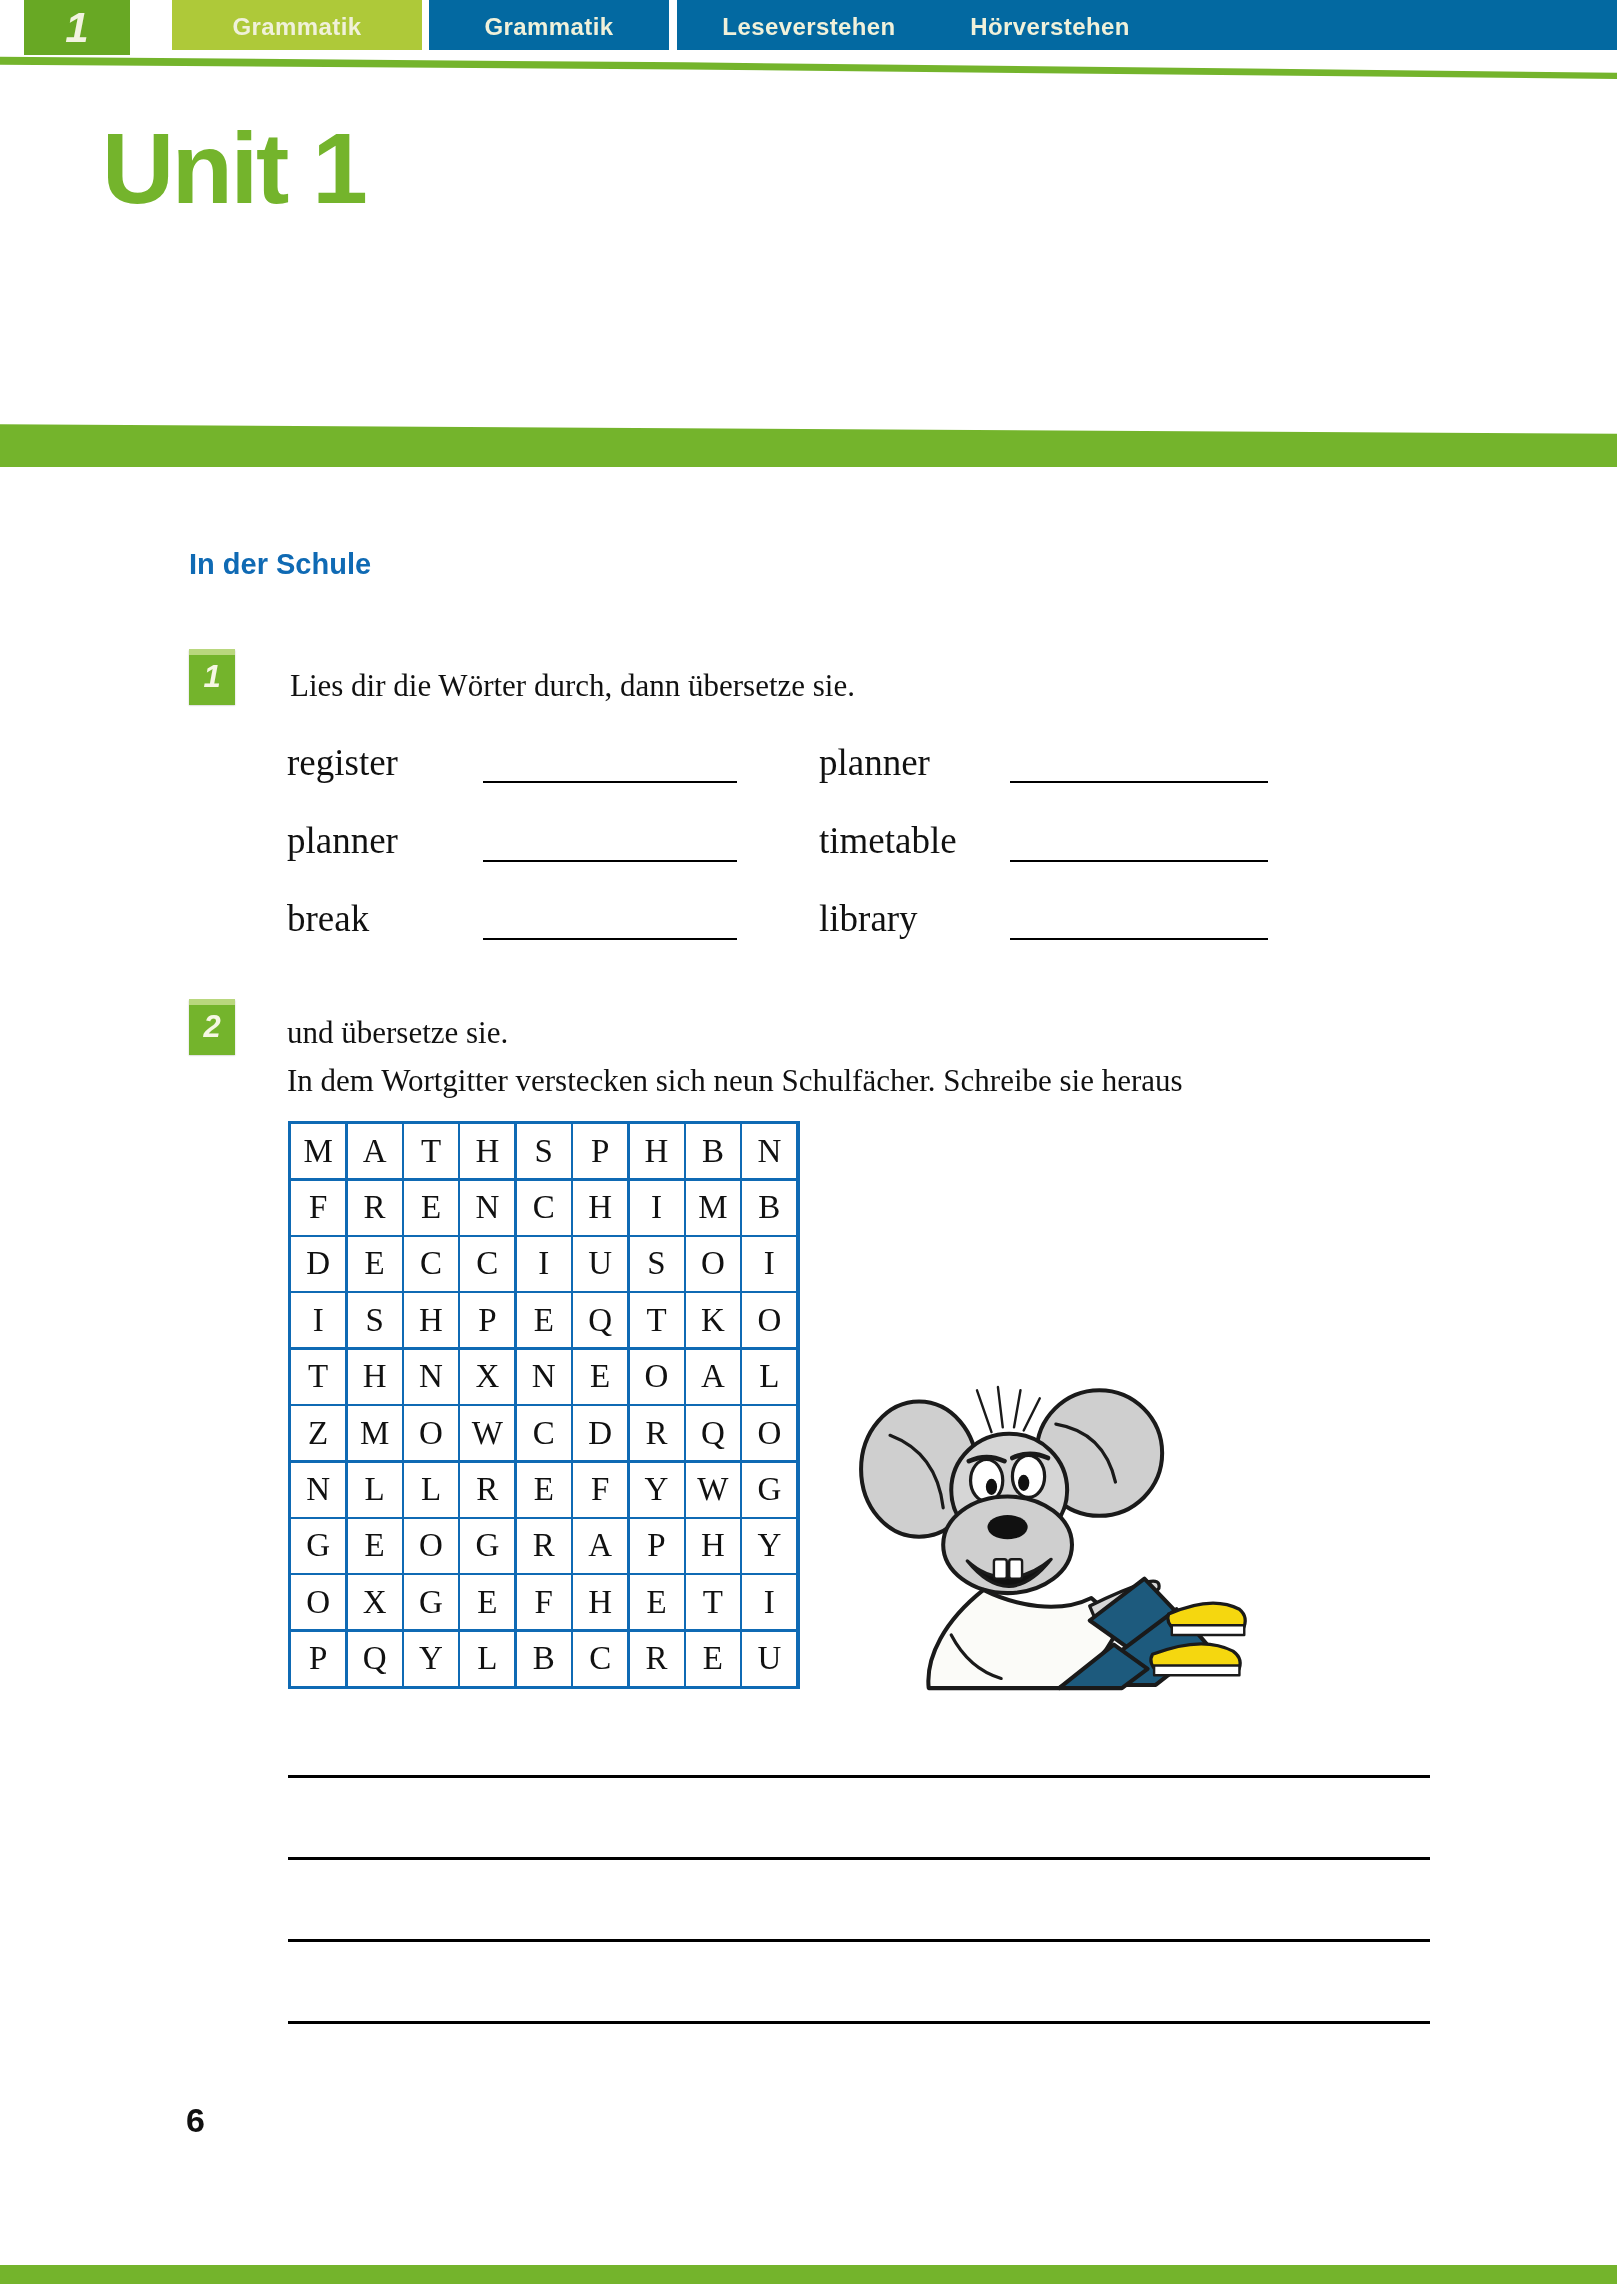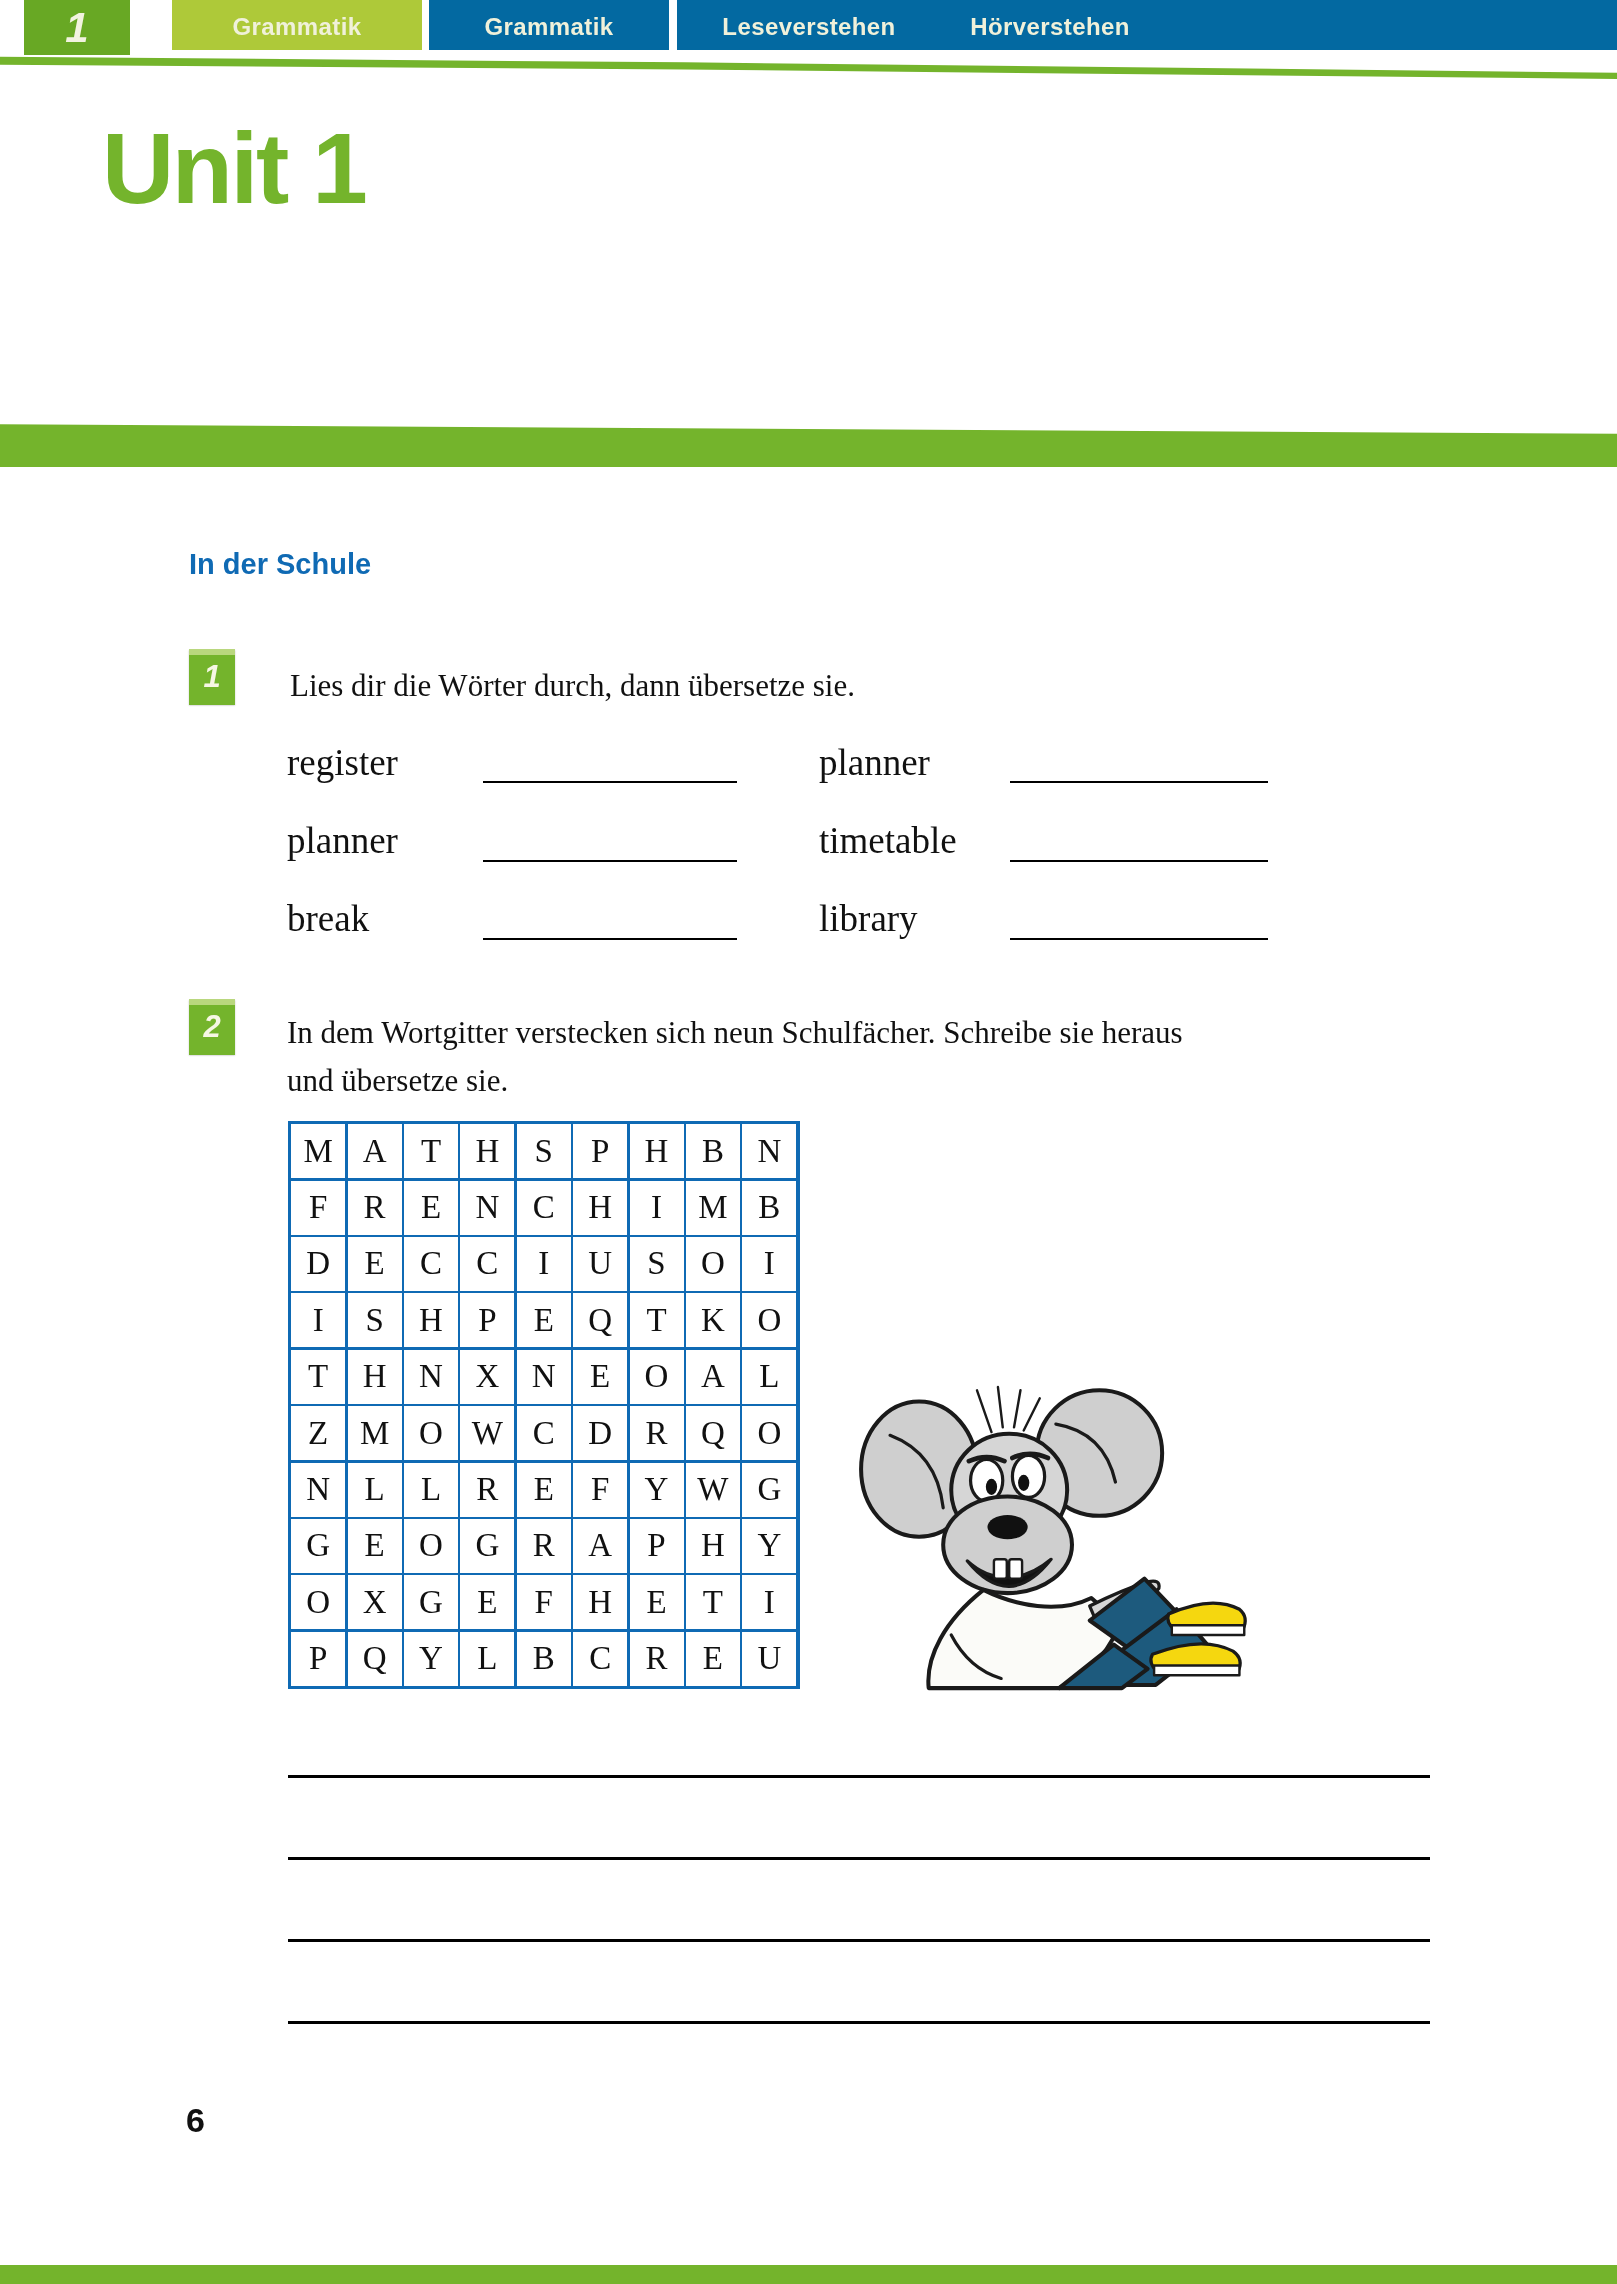--- a/index.html
+++ b/index.html
@@ -99,22 +99,22 @@
   <div class="vocab-word serif vw-right vw-r1">timetable</div>
   <div class="vocab-blank vb-right vb-r1"></div>
 
   <div class="vocab-word serif vw-left vw-r2">break</div>
   <div class="vocab-blank vb-left vb-r2"></div>
   <div class="vocab-word serif vw-right vw-r2">library</div>
   <div class="vocab-blank vb-right vb-r2"></div>
 
   <div class="ex-badge ex2-badge">2</div>
   <div class="instruction serif ex2-instruction">
+    <span style="display:block;">und übersetze sie.</span>
     <span style="display:block;">In dem Wortgitter verstecken sich neun Schulfächer. Schreibe sie heraus</span>
-    <span style="display:block;">und übersetze sie.</span>
   </div>
 
   <div class="word-grid">
       <div class="grid-cell">M</div>
       <div class="grid-cell">A</div>
       <div class="grid-cell">T</div>
       <div class="grid-cell">H</div>
       <div class="grid-cell">S</div>
       <div class="grid-cell">P</div>
       <div class="grid-cell">H</div>

